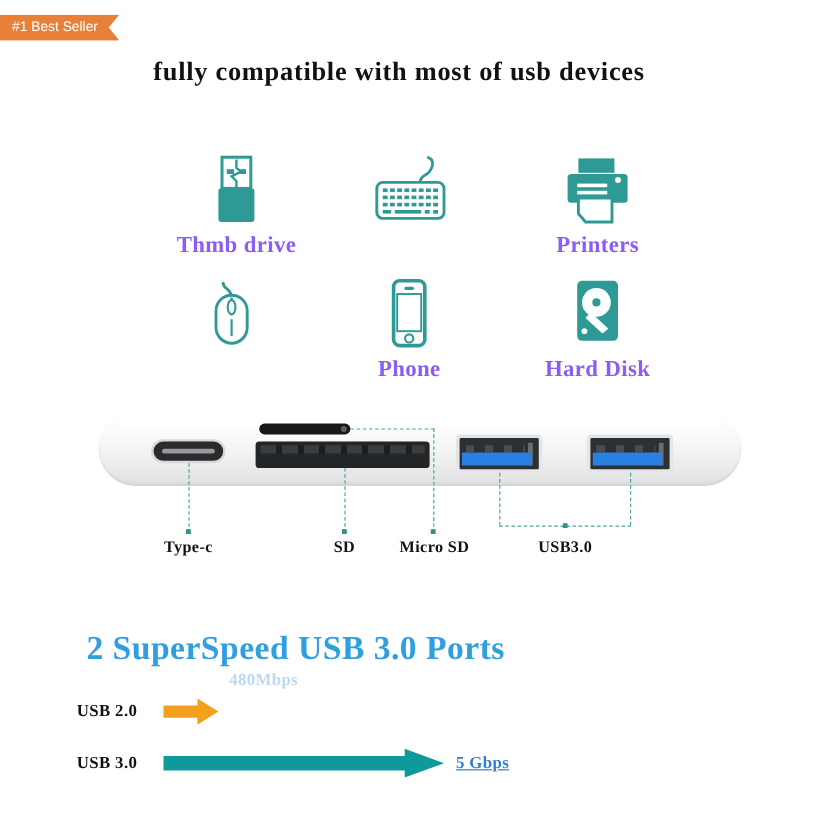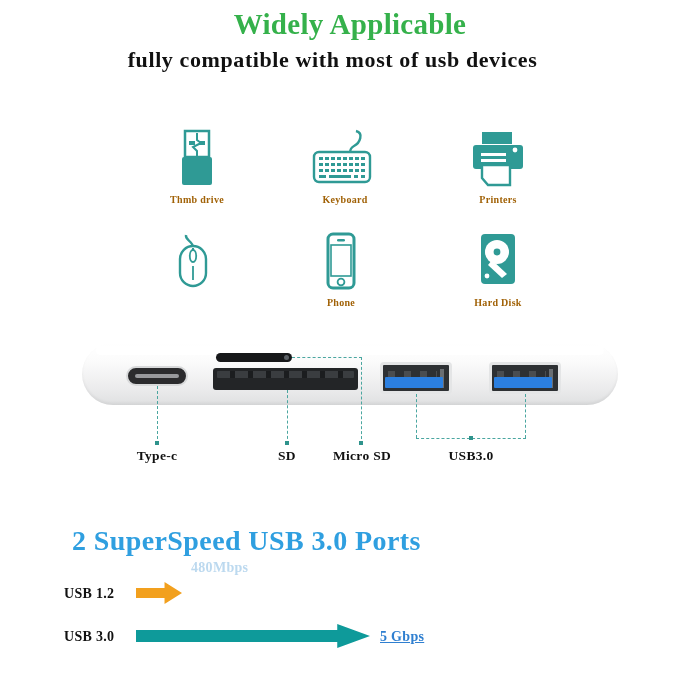--- a/index.html
+++ b/index.html
@@ -65,23 +65,23 @@
     text-align: center;
   }
   .dev .glyph {
     height: 62px;
     display: flex;
     align-items: flex-end;
     justify-content: center;
   }
   .dev .cap {
     margin-top: 7px;
-    font-size: 10px;
-    font-weight: bold;
-    color: #a16207;
+    font-size: 19px;
+    font-weight: bold;
+    color: #8b5cf6;
     letter-spacing: 0.3px;
   }
   #dev-thumb    { left: 127px; top: 125px; }
   #dev-keyboard { left: 275px; top: 125px; }
   #dev-printer  { left: 428px; top: 125px; }
   #dev-mouse    { left: 123px; top: 228px; }
   #dev-phone    { left: 271px; top: 228px; }
   #dev-hdd      { left: 428px; top: 228px; }
 
   
@@ -252,22 +252,22 @@
     background: #0e9a9a;
     -webkit-clip-path: polygon(0 25%, 86% 25%, 86% 0, 100% 50%, 86% 100%, 86% 75%, 0 75%);
     clip-path: polygon(0 25%, 86% 25%, 86% 0, 100% 50%, 86% 100%, 86% 75%, 0 75%);
   }
 </style>
 </head>
 <body>
 
 <div id="page">
 
-
-  <div id="title">Widely Applicable</div>
+  <div id="best-seller">#1 Best Seller</div>
+
   <div id="subtitle">fully compatible with most of usb devices</div>
 
   <div class="dev" id="dev-thumb">
     <div class="glyph">
       <svg width="42" height="58" viewBox="0 0 42 58">
         <rect x="9" y="2" width="24" height="26" fill="#ffffff" stroke="#2f9a95" stroke-width="2.5"></rect>
         <rect x="13" y="12" width="6" height="4" fill="#2f9a95"></rect>
         <rect x="23" y="12" width="6" height="4" fill="#2f9a95"></rect>
         <path d="M21 4 L21 11 L25 14 L17 18 L21 22 L21 27" fill="none" stroke="#2f9a95" stroke-width="2"></path>
         <rect x="6" y="28" width="30" height="28" rx="2" fill="#2f9a95"></rect>
@@ -306,21 +306,20 @@
             <rect x="39" y="40" width="4" height="3"></rect>
           <rect x="45" y="40" width="4" height="3"></rect>
             <rect x="51" y="40" width="4" height="3"></rect>
           <rect x="9" y="46" width="7" height="3"></rect>
             <rect x="19" y="46" width="22" height="3"></rect>
           <rect x="44" y="46" width="4" height="3"></rect>
             <rect x="51" y="46" width="4" height="3"></rect>
         </g>
       </svg>
     </div>
-    <div class="cap">Keyboard</div>
   </div>
 
   <div class="dev" id="dev-printer">
     <div class="glyph">
       <svg width="56" height="58" viewBox="0 0 56 58">
         <rect x="12" y="3" width="30" height="12" fill="#2f9a95"></rect>
         <rect x="3" y="16" width="50" height="24" rx="3" fill="#2f9a95"></rect>
         <circle cx="45" cy="21" r="2.4" fill="#ffffff"></circle>
         <rect x="11" y="24" width="25" height="3" fill="#ffffff"></rect>
         <rect x="11" y="30" width="25" height="3" fill="#ffffff"></rect>
@@ -404,21 +403,21 @@
   <div class="callout" style="left:317px; top:448px; width:90px;">Micro SD</div>
 
   <div class="vline" style="left:416px; top:394px; height:44px;"></div>
   <div class="vline" style="left:525px; top:394px; height:44px;"></div>
   <div class="hline" style="left:416px; top:438px; width:110px;"></div>
   <div class="dot" style="left:469px; top:436px;"></div>
   <div class="callout" style="left:425px; top:448px; width:92px;">USB3.0</div>
 
   <div id="speed-title">2 SuperSpeed USB 3.0 Ports</div>
 
-  <div class="sp-label" style="left:64px; top:586px;">USB 1.2</div>
+  <div class="sp-label" style="left:64px; top:586px;">USB 2.0</div>
   <div id="arrow-20"></div>
   <div class="sp-value" style="left:191px; top:560px; color:#bcd9ef;">480Mbps</div>
 
   <div class="sp-label" style="left:64px; top:629px;">USB 3.0</div>
   <div id="arrow-30"></div>
   <div class="sp-value" style="left:380px; top:629px; color:#2f7fd0;text-decoration:underline;">5 Gbps</div>
 
 </div>
 
 </body></html>

